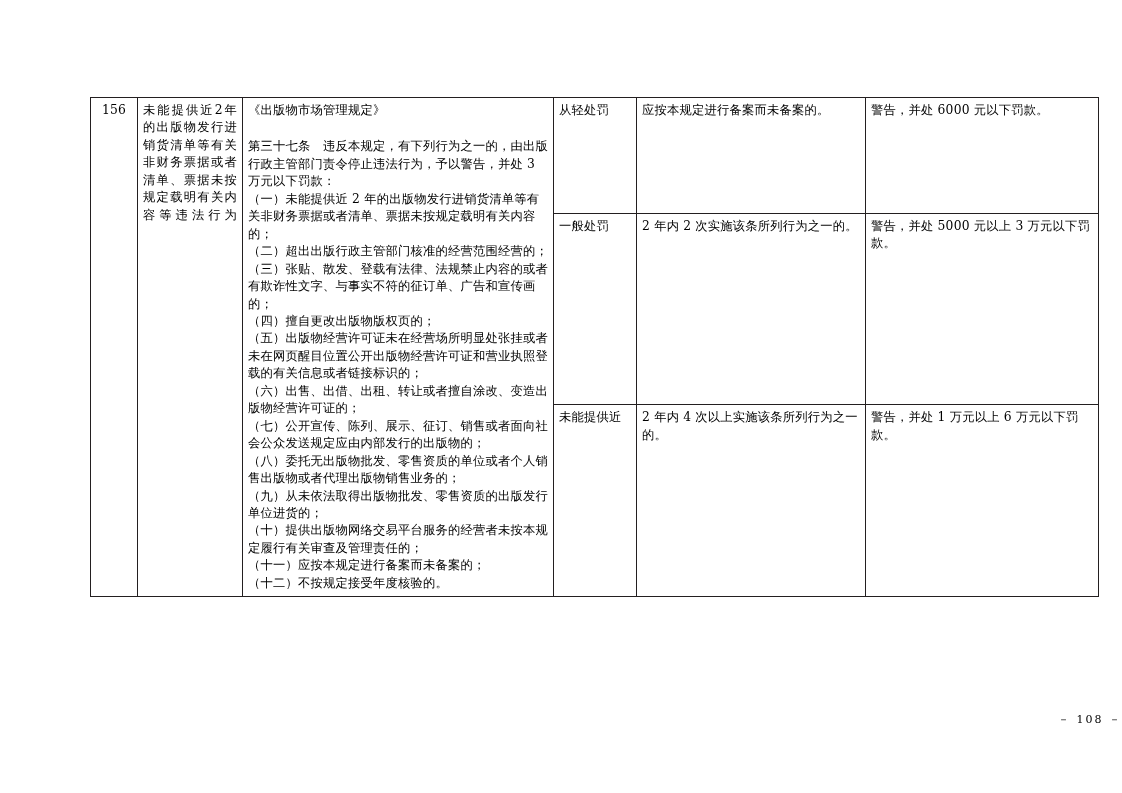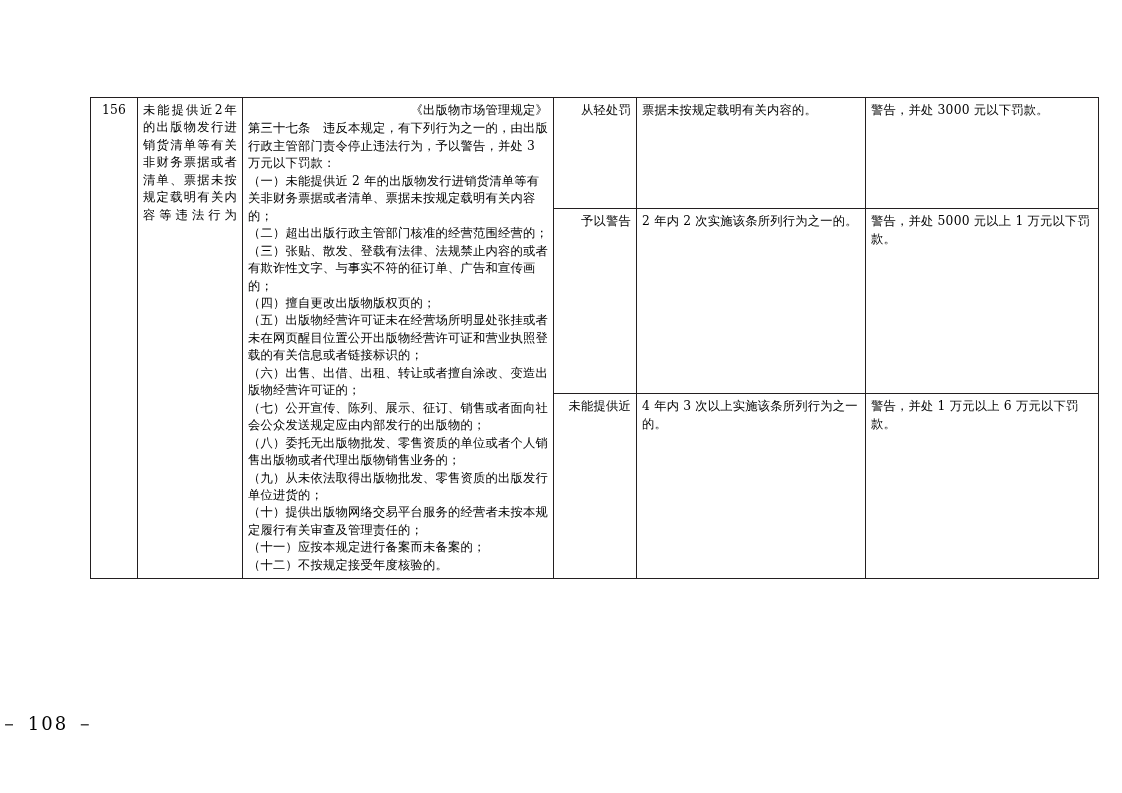--- a/index.html
+++ b/index.html
@@ -54,51 +54,50 @@
     padding-right: 7px;
   }
   td.col-basis {
     width: 300px;
     vertical-align: top;
     line-height: 1.46;
   }
   td.col-level {
     width: 72px;
     vertical-align: middle;
-    text-align: right;
+    text-align: left;
     letter-spacing: 1px;
   }
   td.col-cond {
     width: 218px;
     vertical-align: middle;
     line-height: 1.5;
     padding-left: 7px;
   }
   td.col-result {
     width: 222px;
     vertical-align: middle;
     line-height: 1.5;
     padding-left: 7px;
   }
   .basis-title {
     display: block;
-    margin-bottom: 1px;
-    text-align: right;
+    margin-bottom: 19px;
   }
   .basis-body {
     display: block;
     white-space: pre-wrap;
   }
   .page-number {
     position: absolute;
     left: 0;
     top: 712px;
     width: 1122px;
-    text-align: left;
-    font-size: 18px;
+    text-align: right;
+    font-size: 11px;
     letter-spacing: 2px;
   }
 </style>
 </head>
 <body>
 
 <div class="page">
 
   <table class="doc-table">
     <tbody>
@@ -115,31 +114,31 @@
 （五）出版物经营许可证未在经营场所明显处张挂或者未在网页醒目位置公开出版物经营许可证和营业执照登载的有关信息或者链接标识的；
 （六）出售、出借、出租、转让或者擅自涂改、变造出版物经营许可证的；
 （七）公开宣传、陈列、展示、征订、销售或者面向社会公众发送规定应由内部发行的出版物的；
 （八）委托无出版物批发、零售资质的单位或者个人销售出版物或者代理出版物销售业务的；
 （九）从未依法取得出版物批发、零售资质的出版发行单位进货的；
 （十）提供出版物网络交易平台服务的经营者未按本规定履行有关审查及管理责任的；
 （十一）应按本规定进行备案而未备案的；
 （十二）不按规定接受年度核验的。</span>
         </td>
         <td class="col-level">从轻处罚</td>
-        <td class="col-cond">票据未按规定载明有关内容的。</td>
-        <td class="col-result">警告，并处 3000 元以下罚款。</td>
+        <td class="col-cond">应按本规定进行备案而未备案的。</td>
+        <td class="col-result">警告，并处 6000 元以下罚款。</td>
       </tr>
       <tr>
-        <td class="col-level">予以警告</td>
+        <td class="col-level">一般处罚</td>
         <td class="col-cond">2 年内 2 次实施该条所列行为之一的。</td>
-        <td class="col-result">警告，并处 5000 元以上 1 万元以下罚款。</td>
+        <td class="col-result">警告，并处 5000 元以上 3 万元以下罚款。</td>
       </tr>
       <tr>
         <td class="col-level">未能提供近</td>
-        <td class="col-cond">4 年内 3 次以上实施该条所列行为之一的。</td>
+        <td class="col-cond">2 年内 4 次以上实施该条所列行为之一的。</td>
         <td class="col-result">警告，并处 1 万元以上 6 万元以下罚款。</td>
       </tr>
     </tbody>
   </table>
 
   <div class="page-number">－ 108 －</div>
 
 </div>
 
 </body></html>

